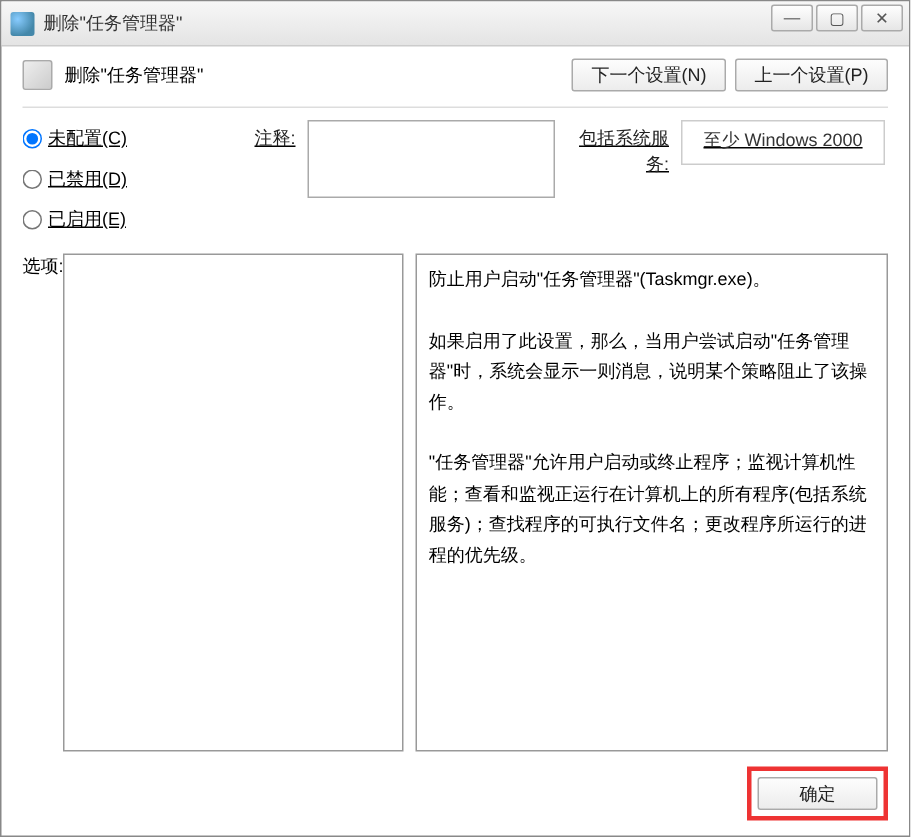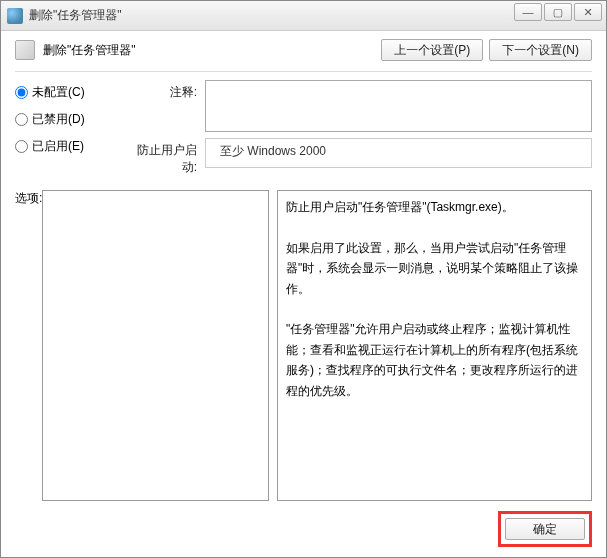--- a/index.html
+++ b/index.html
@@ -86,36 +86,37 @@
     color: #222;
   }
   .divider {
     height: 1px;
     background: #ddd;
     margin: 4px 0 8px 0;
   }
   .config-area {
     display: flex;
     gap: 12px;
+    text-decoration: underline;
   }
   .radio-col {
     width: 100px;
     display: flex;
     flex-direction: column;
     gap: 10px;
     padding-top: 4px;
   }
   .radio-row {
     display: flex;
     align-items: center;
     gap: 4px;
     cursor: pointer;
   }
   .radio-row input { margin: 0; }
-  .fields-col { flex: 1; display: flex; flex-direction: column; gap: 6px; }
+  .fields-col { flex: 1; display: flex; flex-direction: row; gap: 6px; }
   .field-row {
     display: flex;
     align-items: flex-start;
     gap: 8px;
   }
   .field-label {
     width: 70px;
     text-align: right;
     padding-top: 4px;
     color: #222;
@@ -199,22 +200,22 @@
       <div class="win-btn">✕</div>
     </div>
   </div>
 
   <div class="content">
 
     <div class="header-row">
       <div class="header-icon"></div>
       <div class="header-title">删除"任务管理器"</div>
       <div class="nav-btns">
+        <div class="btn">下一个设置(N)</div>
         <div class="btn">上一个设置(P)</div>
-        <div class="btn">下一个设置(N)</div>
       </div>
     </div>
 
     <div class="divider"></div>
 
     <div class="config-area">
       <div class="radio-col">
         <label class="radio-row">
           <input type="radio" name="st" checked="" style="">
           <span>未配置(C)</span>
@@ -228,21 +229,21 @@
           <span>已启用(E)</span>
         </label>
       </div>
 
       <div class="fields-col">
         <div class="field-row">
           <div class="field-label">注释:</div>
           <textarea class="comment-box" value="" style=""></textarea>
         </div>
         <div class="field-row">
-          <div class="field-label">防止用户启动:</div>
+          <div class="field-label">包括系统服务:</div>
           <div class="platform-box">
             <span>至少 Windows 2000</span>
           </div>
         </div>
       </div>
     </div>
 
     <div class="lower-section">
       <div class="lower-col options">
         <div class="lower-label">选项:</div>

